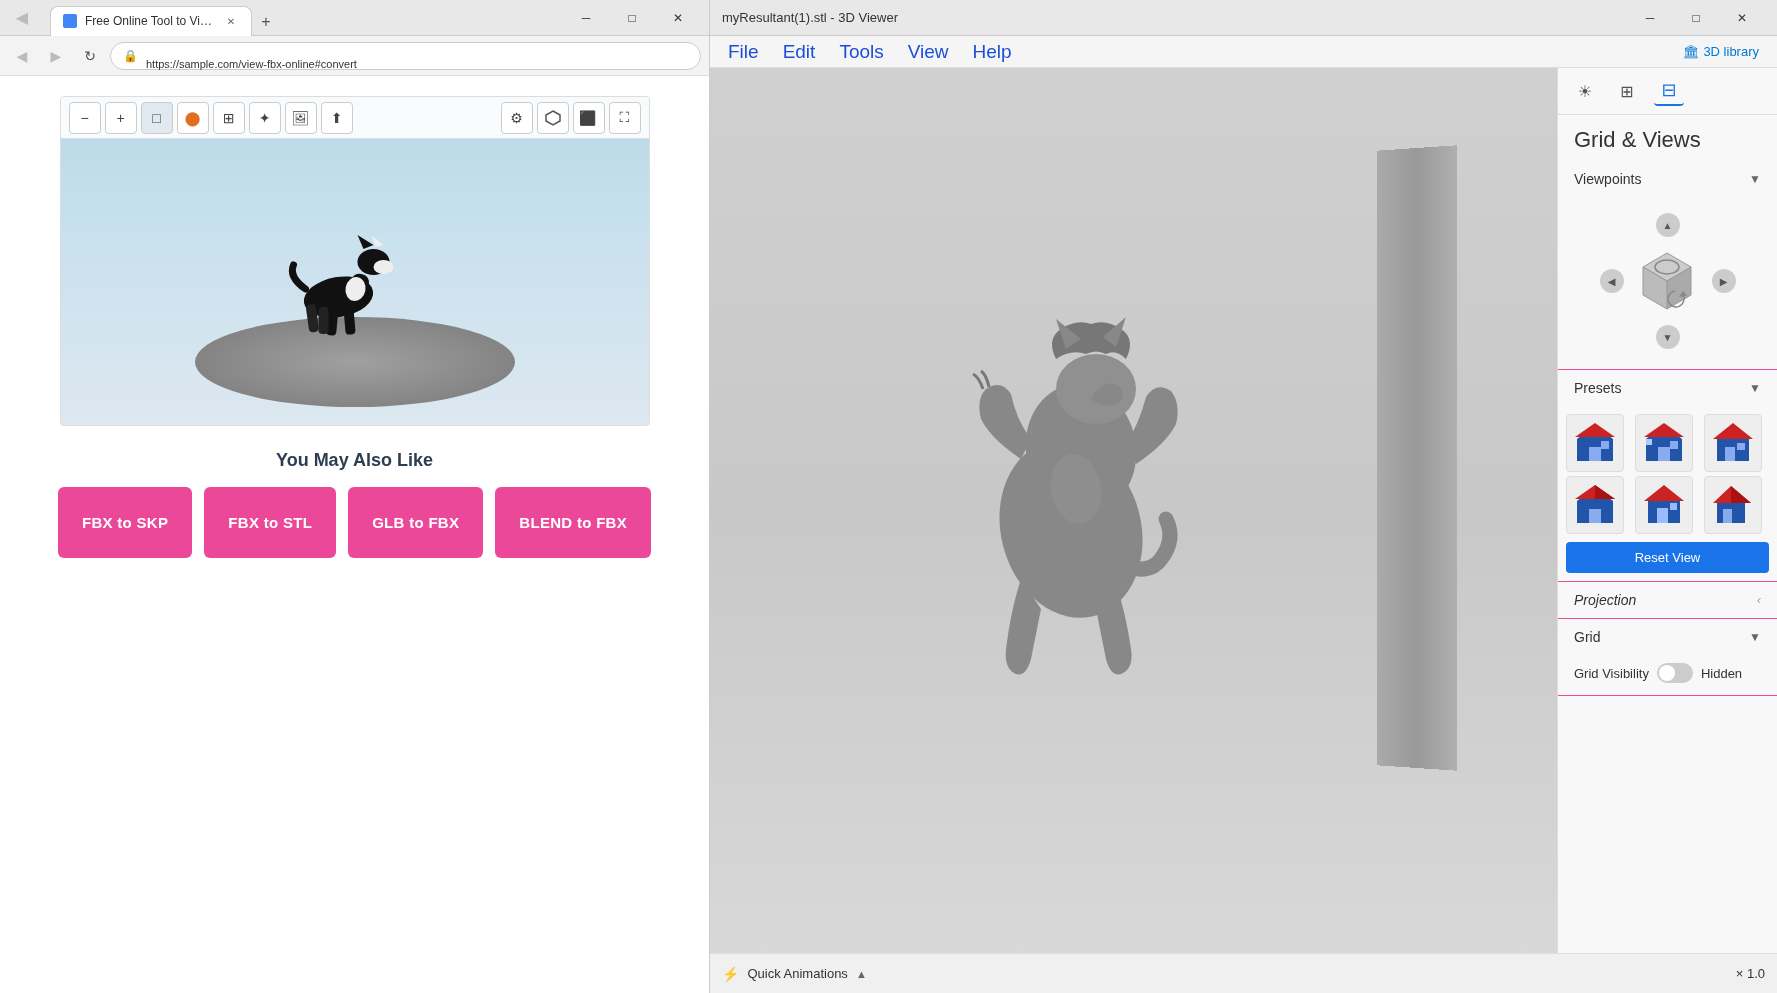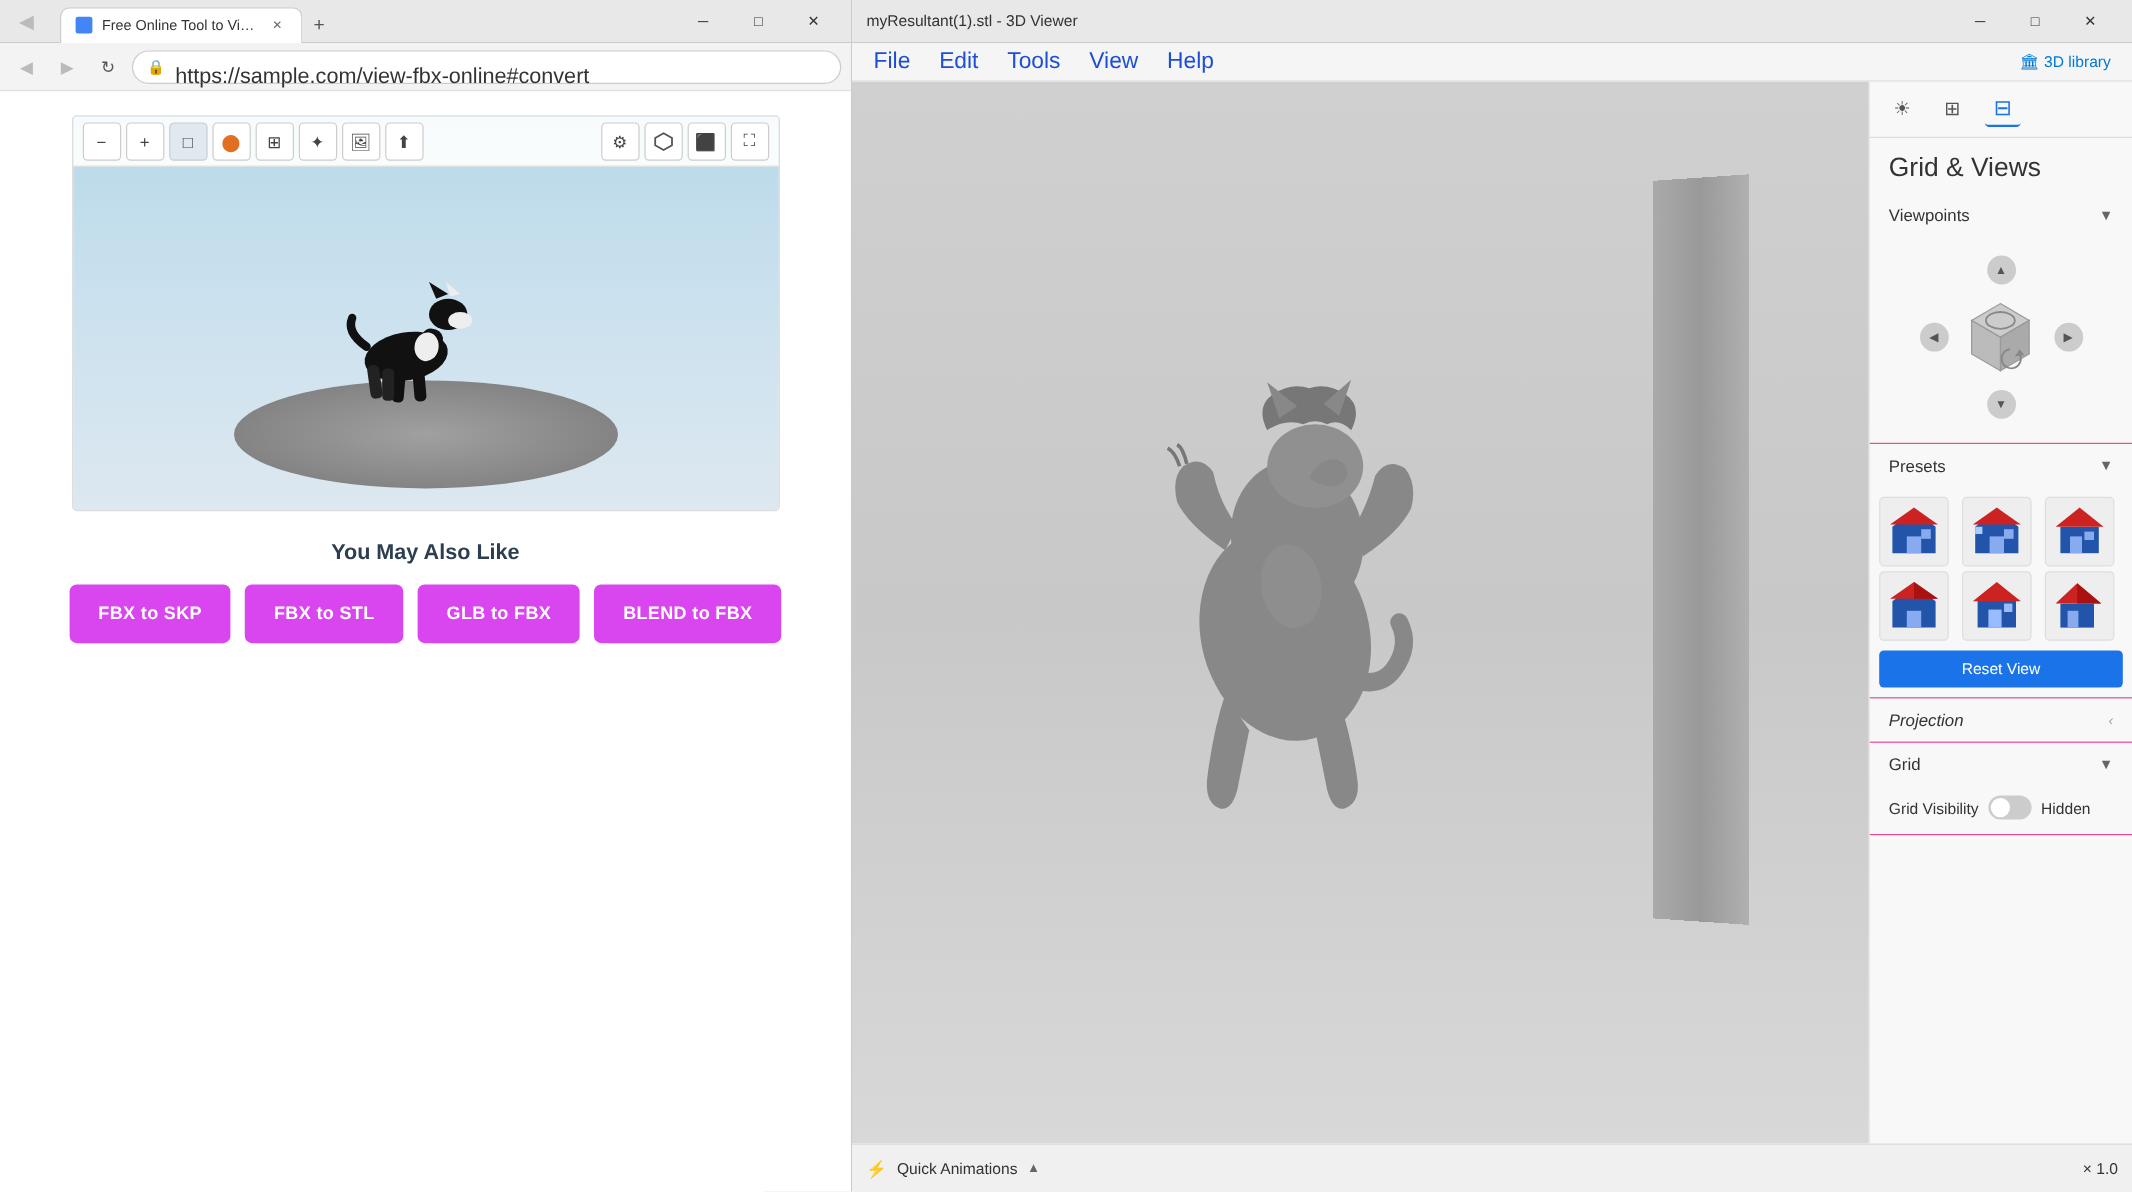--- a/index.html
+++ b/index.html
@@ -110,21 +110,21 @@
       border-radius: 14px;
       padding: 0 12px;
       font-size: 13px;
       color: #333;
       display: flex;
       align-items: center;
       gap: 8px;
     }
 
     .address-bar .lock-icon { color: #666; font-size: 12px; }
-    .address-bar .url-text { font-size: 18px; color: #333; margin-top: 16px; }
+    .address-bar .url-text { font-size: 11px; color: #333; margin-top: 16px; }
 
     .browser-content {
       flex: 1;
       background: #fff;
       padding: 20px;
       overflow: hidden;
     }
 
     
     .viewer-canvas-browser {
@@ -215,22 +215,22 @@
     }
 
     .converter-buttons {
       display: flex;
       gap: 12px;
       justify-content: center;
       flex-wrap: wrap;
     }
 
     .conv-btn {
-      padding: 16px 24px;
-      background: #d946ef;
+      padding: 27px 24px;
+      background: #ec4899;
       color: white;
       font-size: 15px;
       font-weight: 600;
       border-radius: 6px;
       cursor: pointer;
       border: none;
       letter-spacing: 0.3px;
     }
 
     

